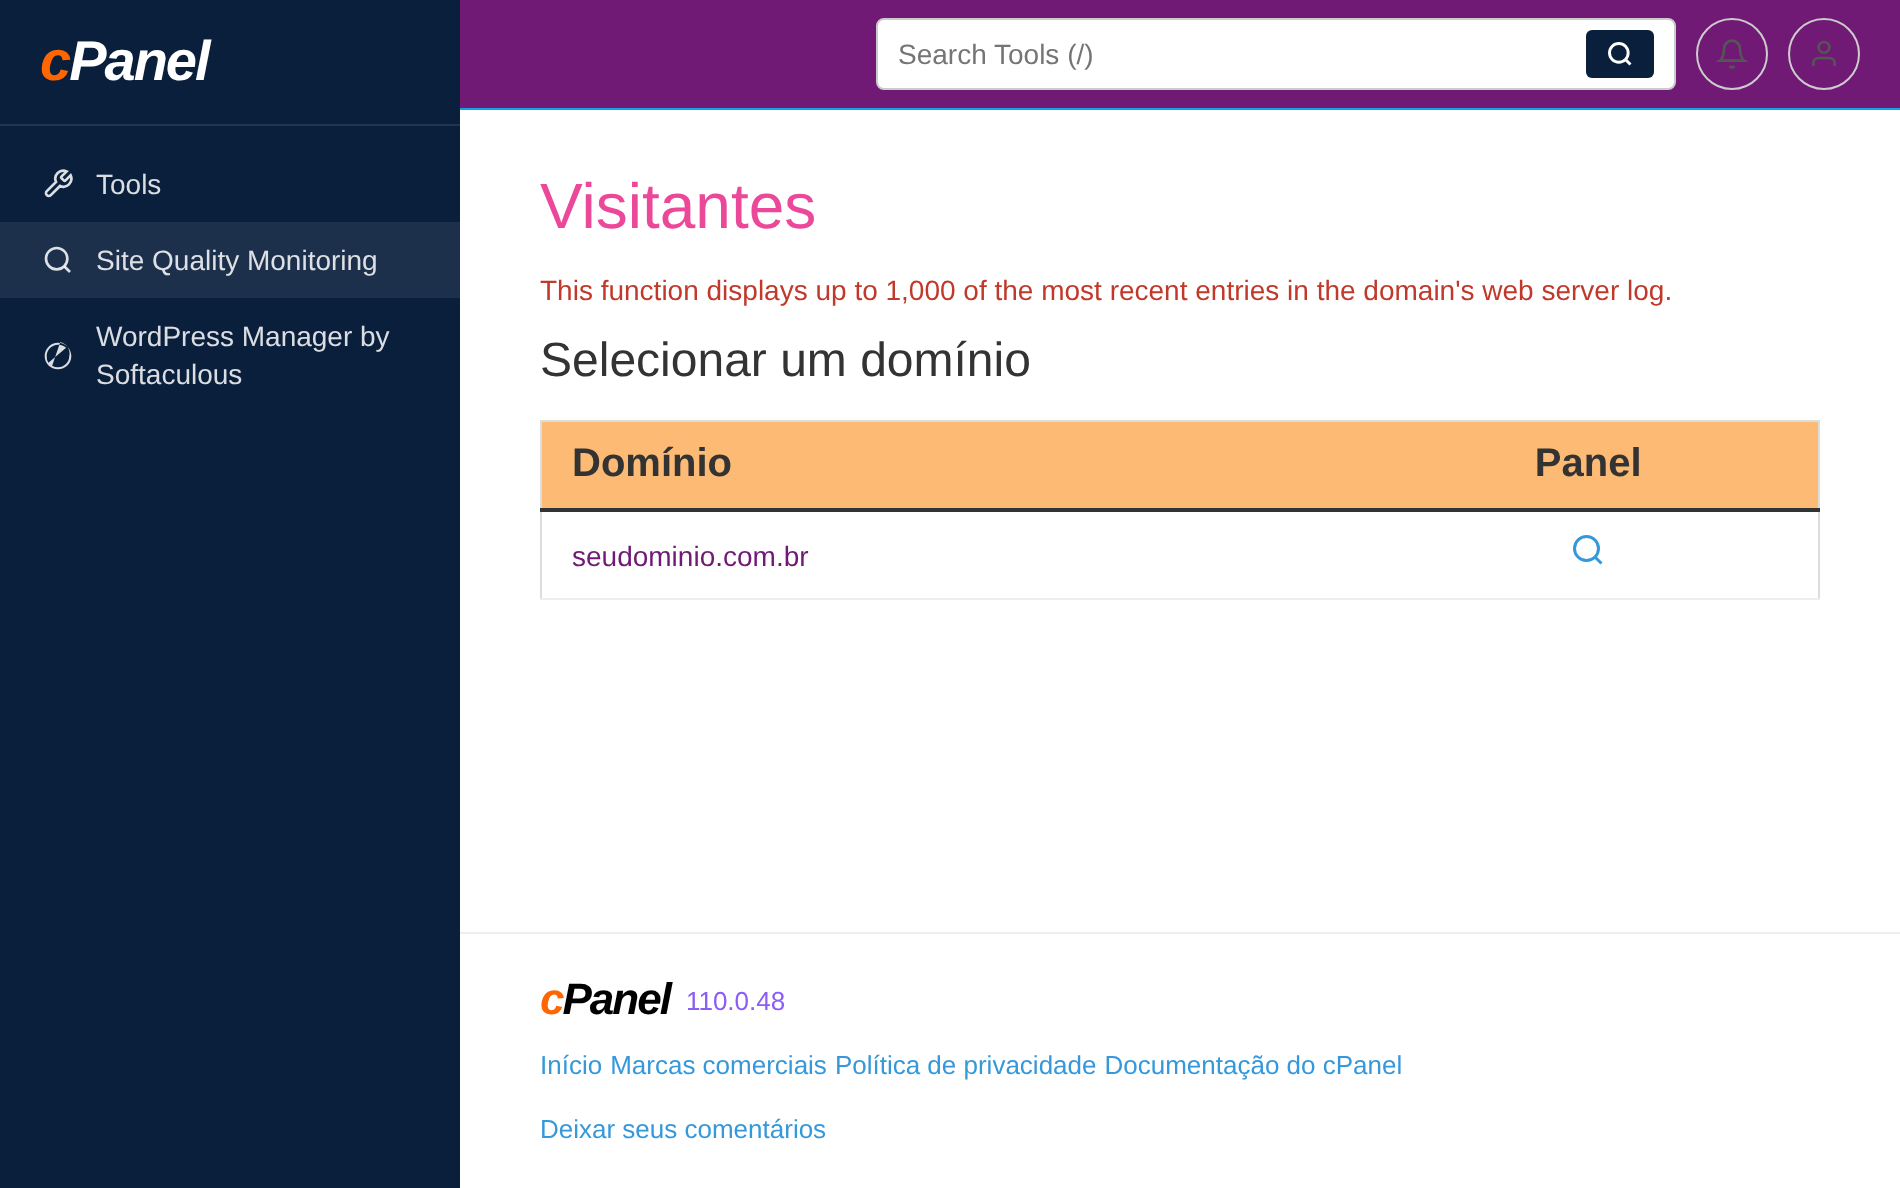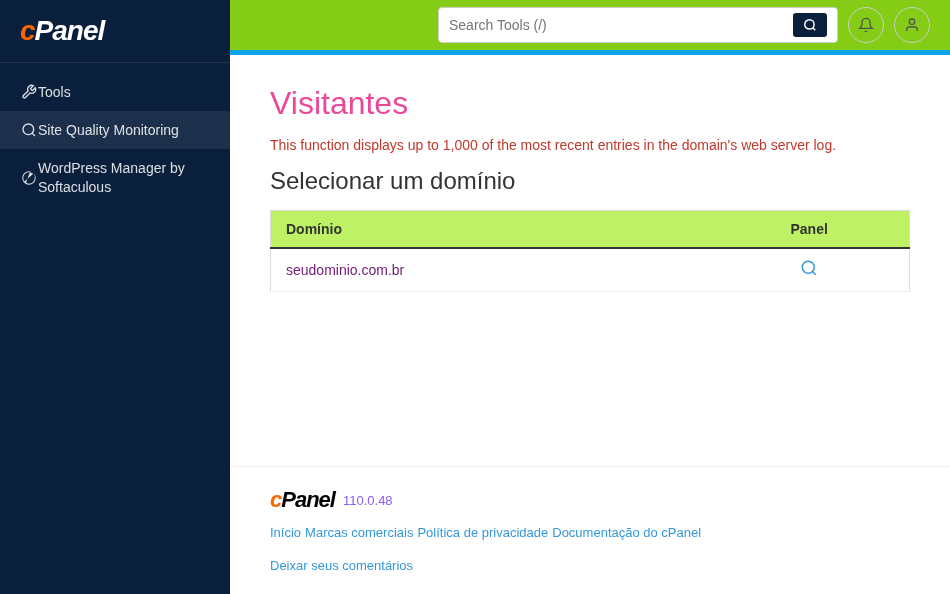--- a/index.html
+++ b/index.html
@@ -31,42 +31,43 @@
     .sidebar-nav {
       padding: 10px 0;
     }
     .sidebar-item {
       display: flex;
       align-items: center;
       padding: 10px 20px;
       cursor: pointer;
       color: rgba(255,255,255,0.85);
       font-size: 14px;
+      gap: 10px;
     }
     .sidebar-item.active { background: rgba(255,255,255,0.08); }
     .sidebar-icon {
       width: 18px;
       height: 18px;
       flex-shrink: 0;
       display: flex;
       align-items: center;
       justify-content: center;
     }
     .sidebar-item-label { line-height: 1.3; }
 
     
     .main-area {
       flex: 1;
       display: flex;
       flex-direction: column;
       overflow: hidden;
     }
     .header {
-      background: #84cc16;
-      border-bottom: 5px solid #0ea5e9;
+      background: #701a75;
+      border-bottom: 1px solid #0ea5e9;
       padding: 8px 20px;
       display: flex;
       align-items: center;
       justify-content: flex-end;
       gap: 10px;
       height: 55px;
     }
     .search-bar {
       display: flex;
       align-items: center;
@@ -136,25 +137,25 @@
       margin-bottom: 15px;
     }
     .domain-table {
       width: 100%;
       border-collapse: collapse;
       border: 1px solid #ddd;
     }
     .domain-table th {
       text-align: left;
       padding: 10px 15px;
-      font-size: 14px;
+      font-size: 20px;
       font-weight: 600;
       color: #333;
       border-bottom: 2px solid #333;
-      background: #bef264;
+      background: #fdba74;
     }
     .domain-table th:last-child { text-align: center; }
     .domain-table td {
       padding: 10px 15px;
       font-size: 14px;
       color: #701a75;
       border-bottom: 1px solid #eee;
     }
     .domain-table td:last-child { text-align: center; }
     .domain-table tr:nth-child(even) { background: #f9f9f9; }

